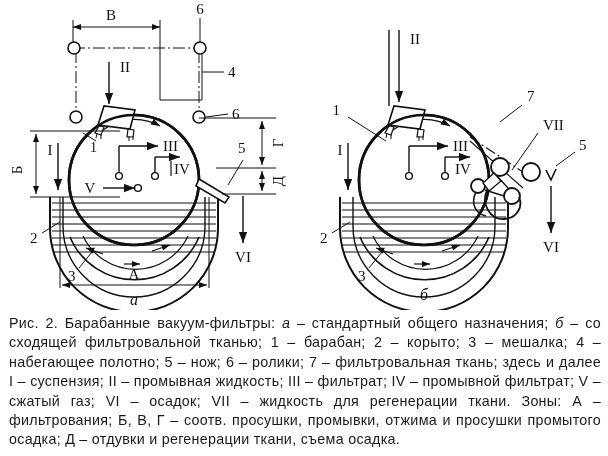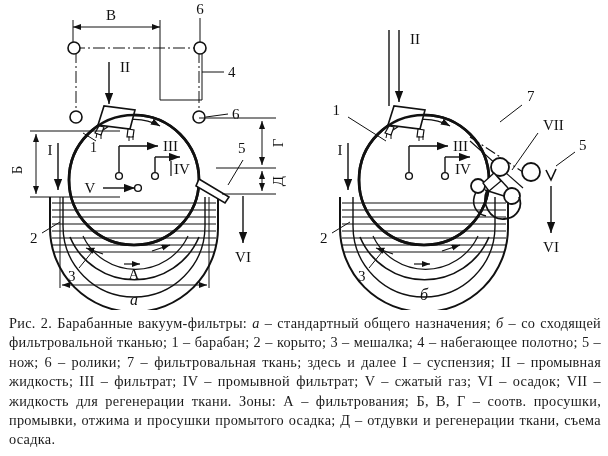--- a/index.html
+++ b/index.html
@@ -45,21 +45,21 @@
     font-family: "Liberation Serif", "DejaVu Serif", serif;
     fill: #111111;
     font-size: 16px;
     font-style: italic;
   }
   #caption {
     position: absolute;
     left: 9px;
     top: 314px;
     width: 592px;
-    font-family: Liberation Serif, serif;
+    font-family: Liberation Sans, sans-serif;
     font-size: 14.3px;
     line-height: 19.4px;
     text-align: justify;
     color: #1b1b1b;
     letter-spacing: 0.02em;
   }
   #caption i {
     font-style: italic;
   }
 </style>

